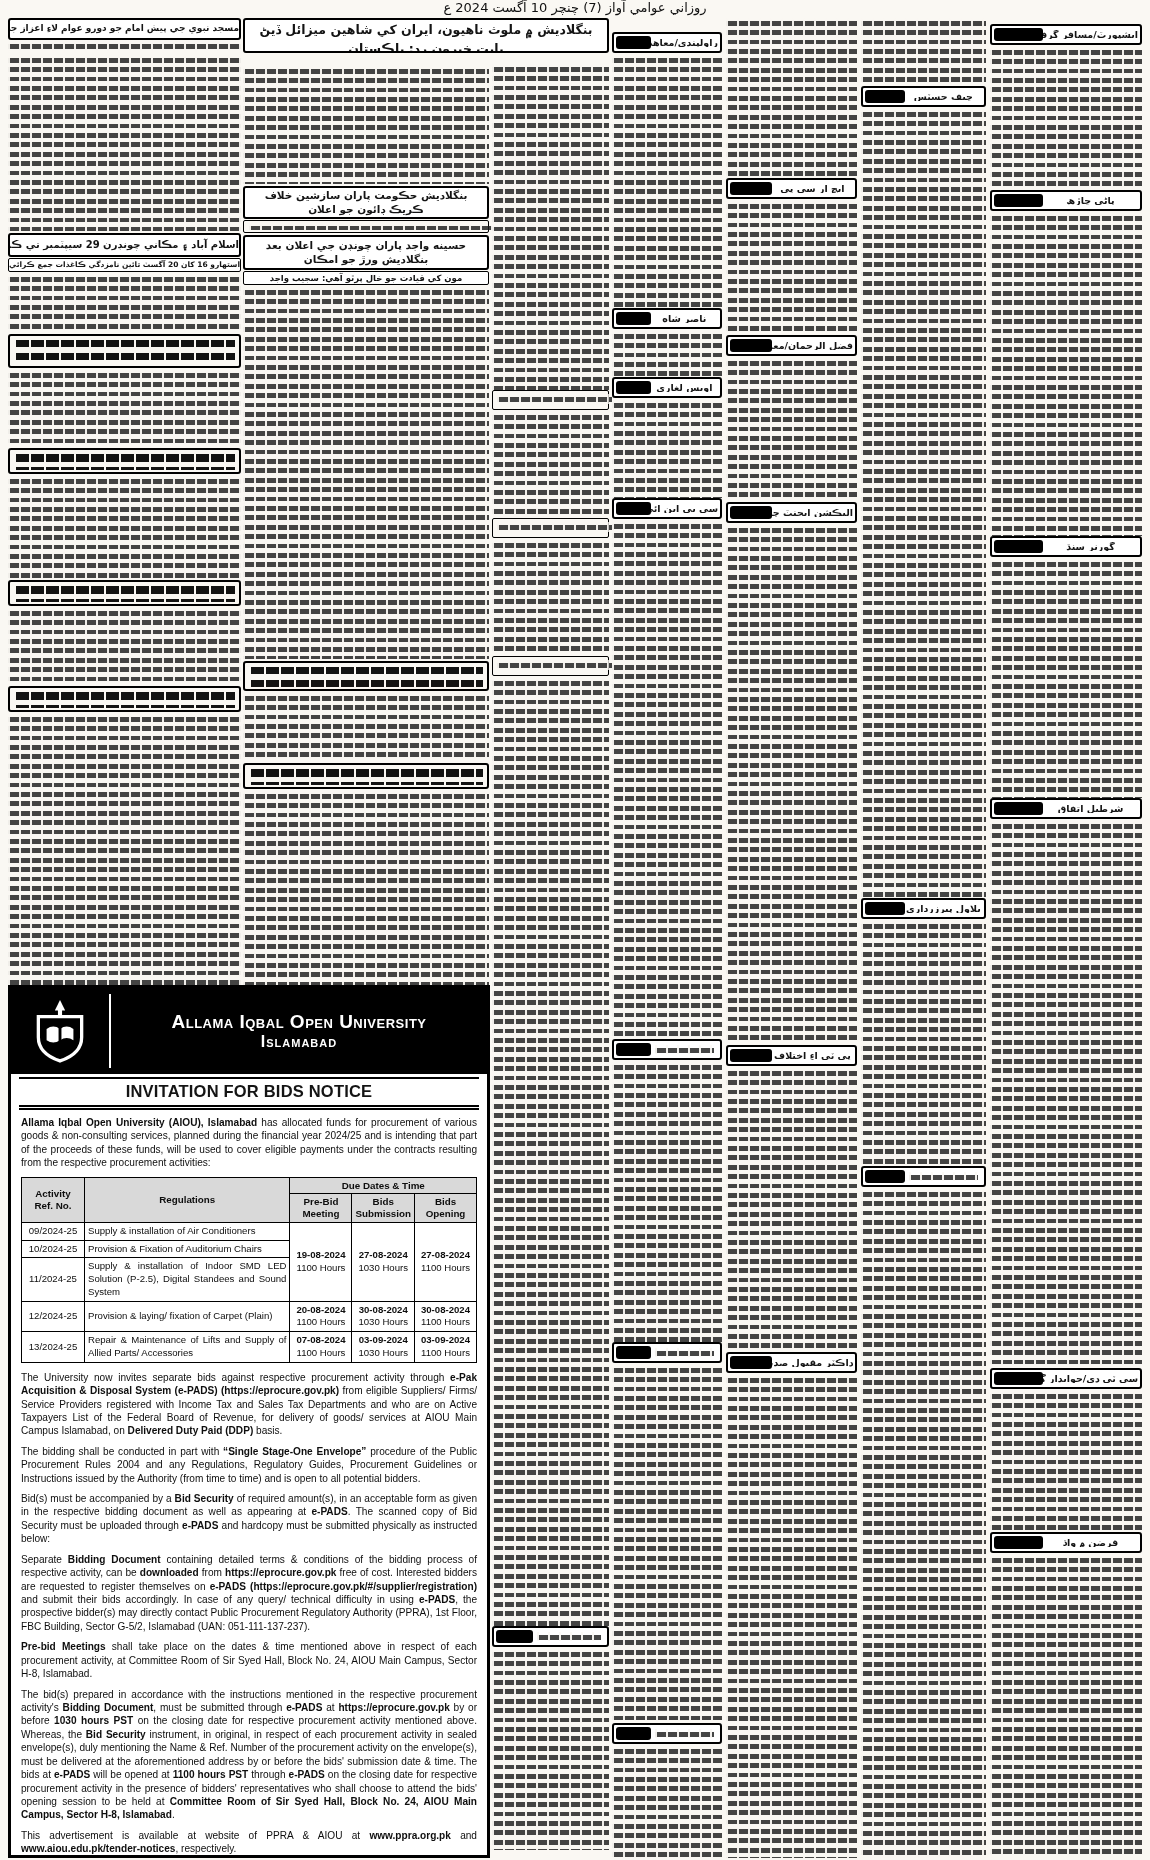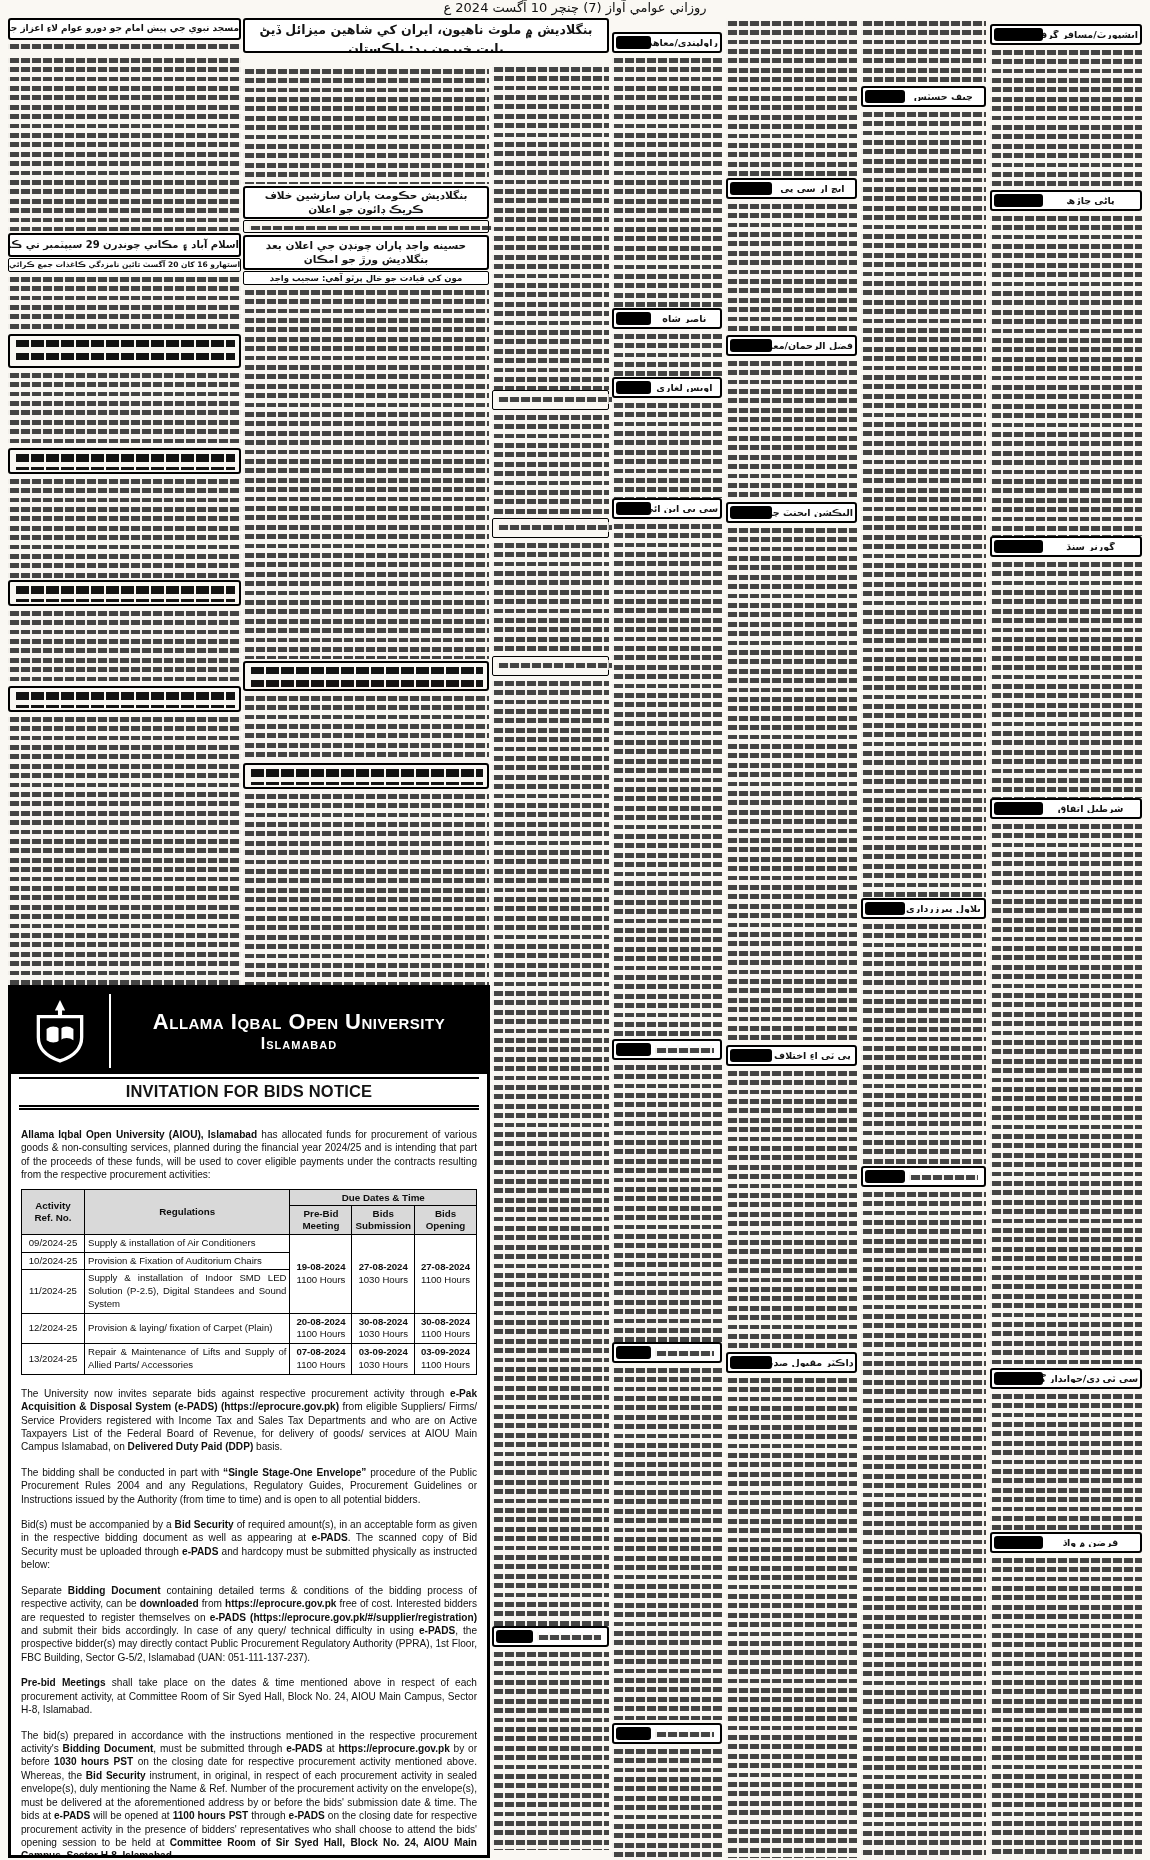--- a/index.html
+++ b/index.html
@@ -43,26 +43,26 @@
   .hl-sub{border:1.5px solid #000;border-radius:2px;background:#fff;font-weight:bold;text-align:center;
           direction:rtl;font-size:8.5px;white-space:nowrap;overflow:hidden;box-sizing:border-box;line-height:12px;height:14px;margin-top:1px;}
 
   
   .ad{position:absolute;left:8px;top:985px;width:482px;height:873px;background:#fff;
       border:3px solid #000;box-sizing:border-box;font-family:"Liberation Sans",sans-serif;overflow:hidden;}
   .ad-head{display:flex;background:#000;color:#fff;height:86px;align-items:center;}
   .ad-logo{width:98px;display:flex;justify-content:center;align-items:center;flex:0 0 auto;}
   .ad-vrule{width:2px;height:74px;background:#fff;flex:0 0 auto;}
   .ad-org{flex:1;text-align:center;}
-  .ad-org .l1{font-variant:small-caps;font-weight:bold;font-size:22px;letter-spacing:.5px;line-height:1.15;}
+  .ad-org .l1{font-variant:small-caps;font-weight:bold;font-size:19px;letter-spacing:.5px;line-height:1.15;}
   .ad-org .l2{font-variant:small-caps;font-weight:bold;font-size:16px;letter-spacing:1px;}
   .ad-title{margin:3px 8px 4px;border-top:2px solid #000;border-bottom:5px double #000;
             text-align:center;font-weight:bold;font-size:16.5px;padding:3px 0 4px;letter-spacing:.2px;}
   .ad-body{padding:2px 10px 0;font-size:10.1px;line-height:1.33;text-align:justify;color:#0e0e0e;}
-  .para{margin-bottom:7px;margin-top:12px;}
+  .para{margin-bottom:7px;}
   .para .b{font-weight:bold;}
   table.bids{border-collapse:collapse;width:100%;margin:1px 0 8px;font-size:9.6px;}
   table.bids th,table.bids td{border:1.4px solid #000;padding:2px 3px;vertical-align:middle;}
   table.bids thead th{background:#d9d9d9;font-weight:bold;text-align:center;font-size:9.8px;line-height:1.2;}
   td.ref{width:56px;text-align:center;white-space:nowrap;}
   td.desc{text-align:justify;}
   td.date{width:55px;text-align:center;white-space:nowrap;}
   td.date .d1{font-weight:bold;}
 </style>
 </head>

